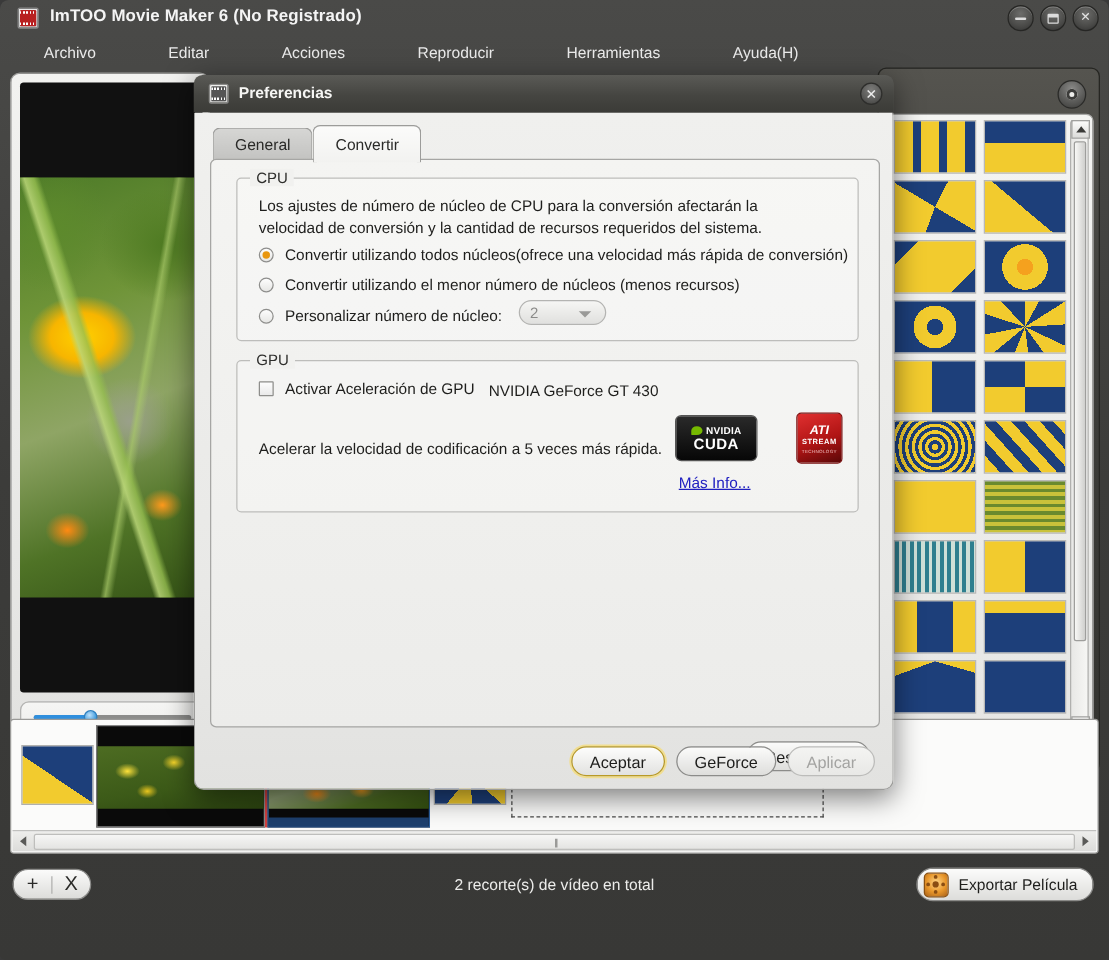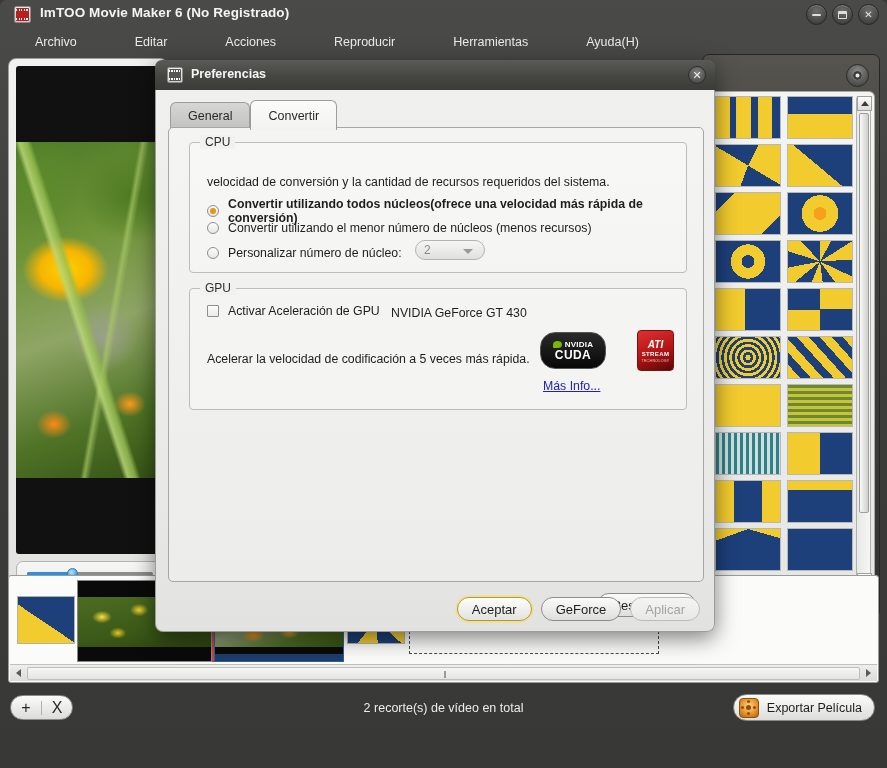--- a/index.html
+++ b/index.html
@@ -507,24 +507,24 @@
       <div class="tabs">
         <div class="tab">General</div>
         <div class="tab active">Convertir</div>
       </div>
 
       <div class="tab-panel">
 
         <div class="group" id="grp-cpu">
           <span class="legend">CPU</span>
           <div class="desc" style="left:17px; top:14px; width:460px;">
-            <br>
+            <span>Los ajustes de número de núcleo de CPU para la conversión afectarán la</span><br>
             <span>velocidad de conversión y la cantidad de recursos requeridos del sistema.</span>
           </div>
-          <div class="radio-row" style="left:17px; top:54px;font-weight:bold;">
+          <div class="radio-row" style="left:17px; top:54px;">
             <span class="radio on"></span>
             <span>Convertir utilizando todos núcleos(ofrece una velocidad más rápida de conversión)</span>
           </div>
           <div class="radio-row" style="left:17px; top:78px;">
             <span class="radio"></span>
             <span>Convertir utilizando el menor número de núcleos (menos recursos)</span>
           </div>
           <div class="radio-row" style="left:17px; top:103px;">
             <span class="radio"></span>
             <span>Personalizar número de núcleo:</span>
@@ -537,21 +537,21 @@
 
         <div class="group" id="grp-gpu">
           <span class="legend">GPU</span>
           <div class="radio-row" style="left:17px; top:15px;">
             <span class="cbx"></span>
             <span>Activar Aceleración de GPU</span>
           </div>
           <div class="desc" style="left:201px; top:16px;">NVIDIA GeForce GT 430</div>
           <div class="desc" style="left:17px; top:62px;">Acelerar  la velocidad de codificación a 5 veces más rápida.</div>
 
-          <div class="logo-cuda" style="left:350px; top:43px;border-radius:15px;">
+          <div class="logo-cuda" style="left:350px; top:43px;">
             <div class="l1">
               <span class="eye"></span>
               <span class="nv">NVIDIA</span>
             </div>
             <div class="l2">CUDA</div>
           </div>
 
           <div class="logo-ati" style="left:447px; top:41px;">
             <div class="a1">ATI</div>
             <div class="a2">STREAM</div>

